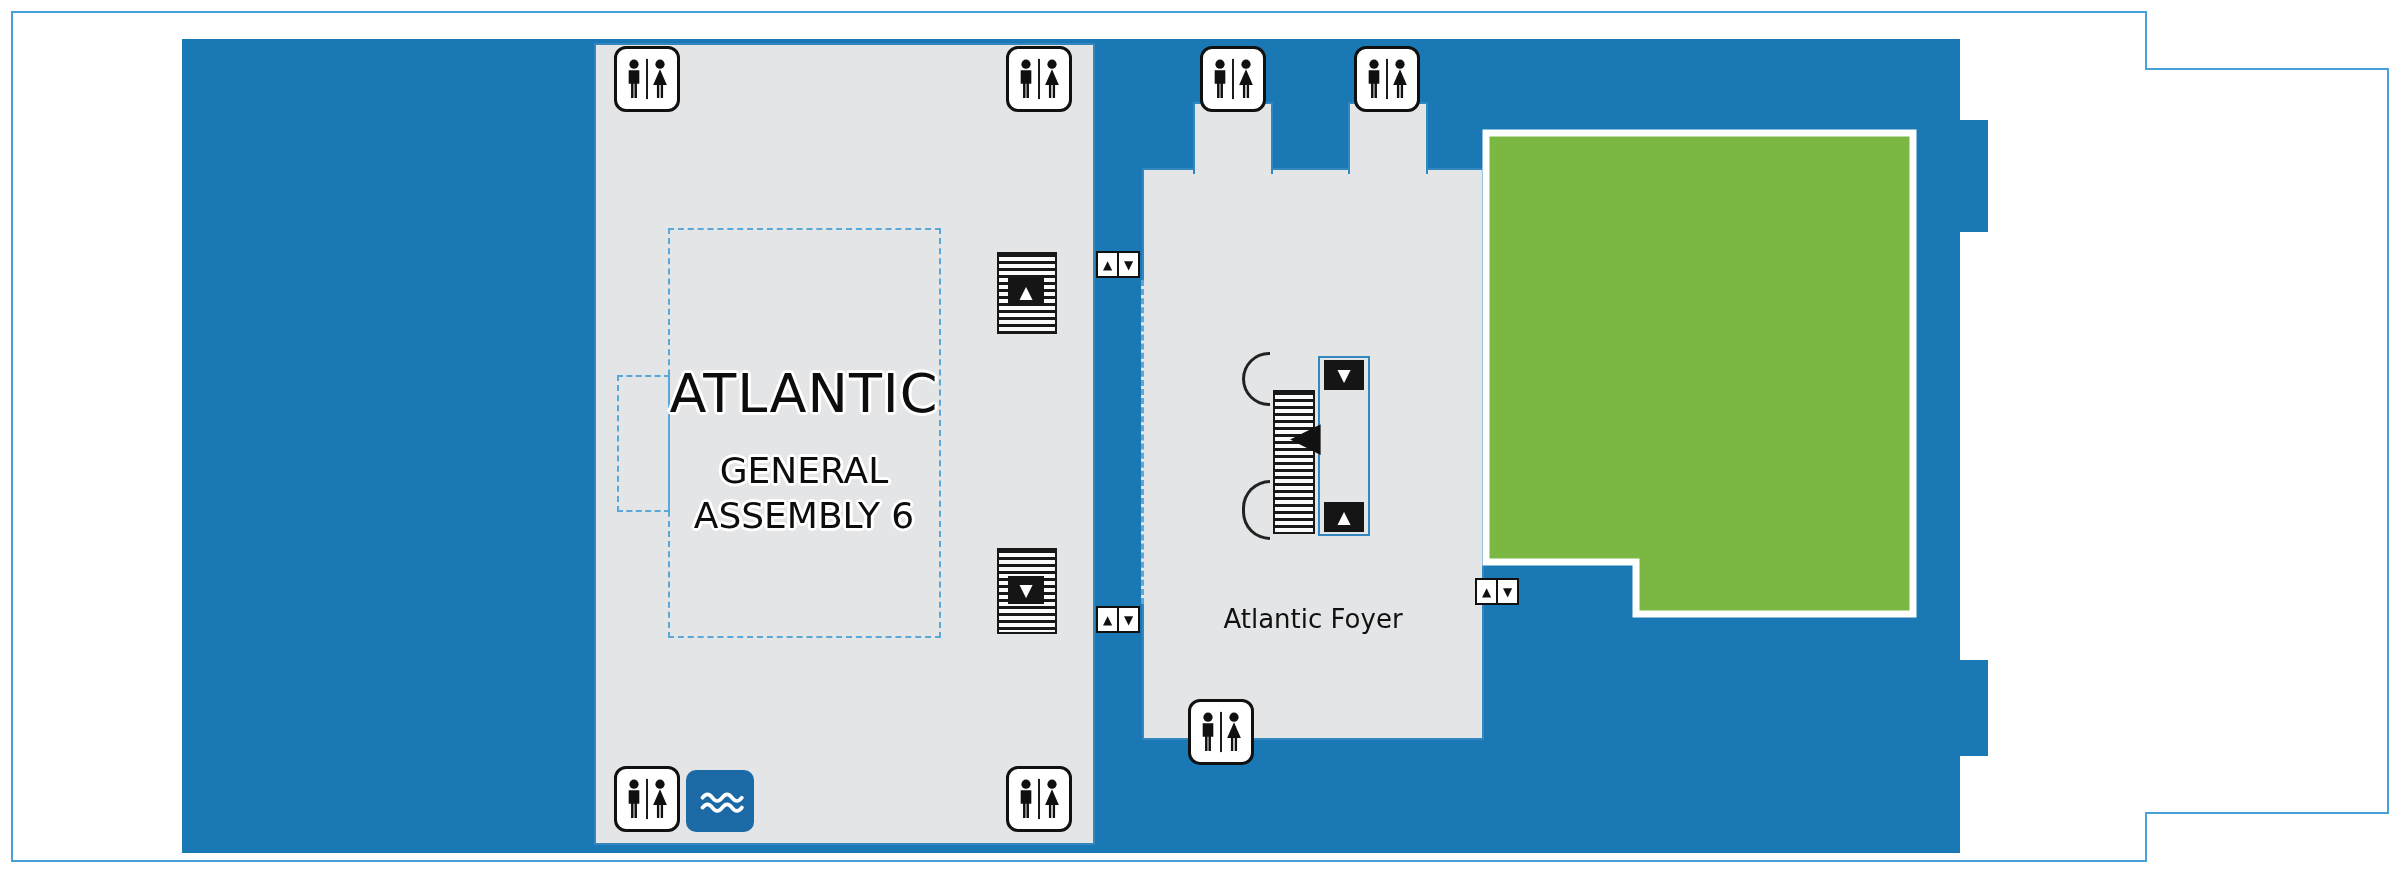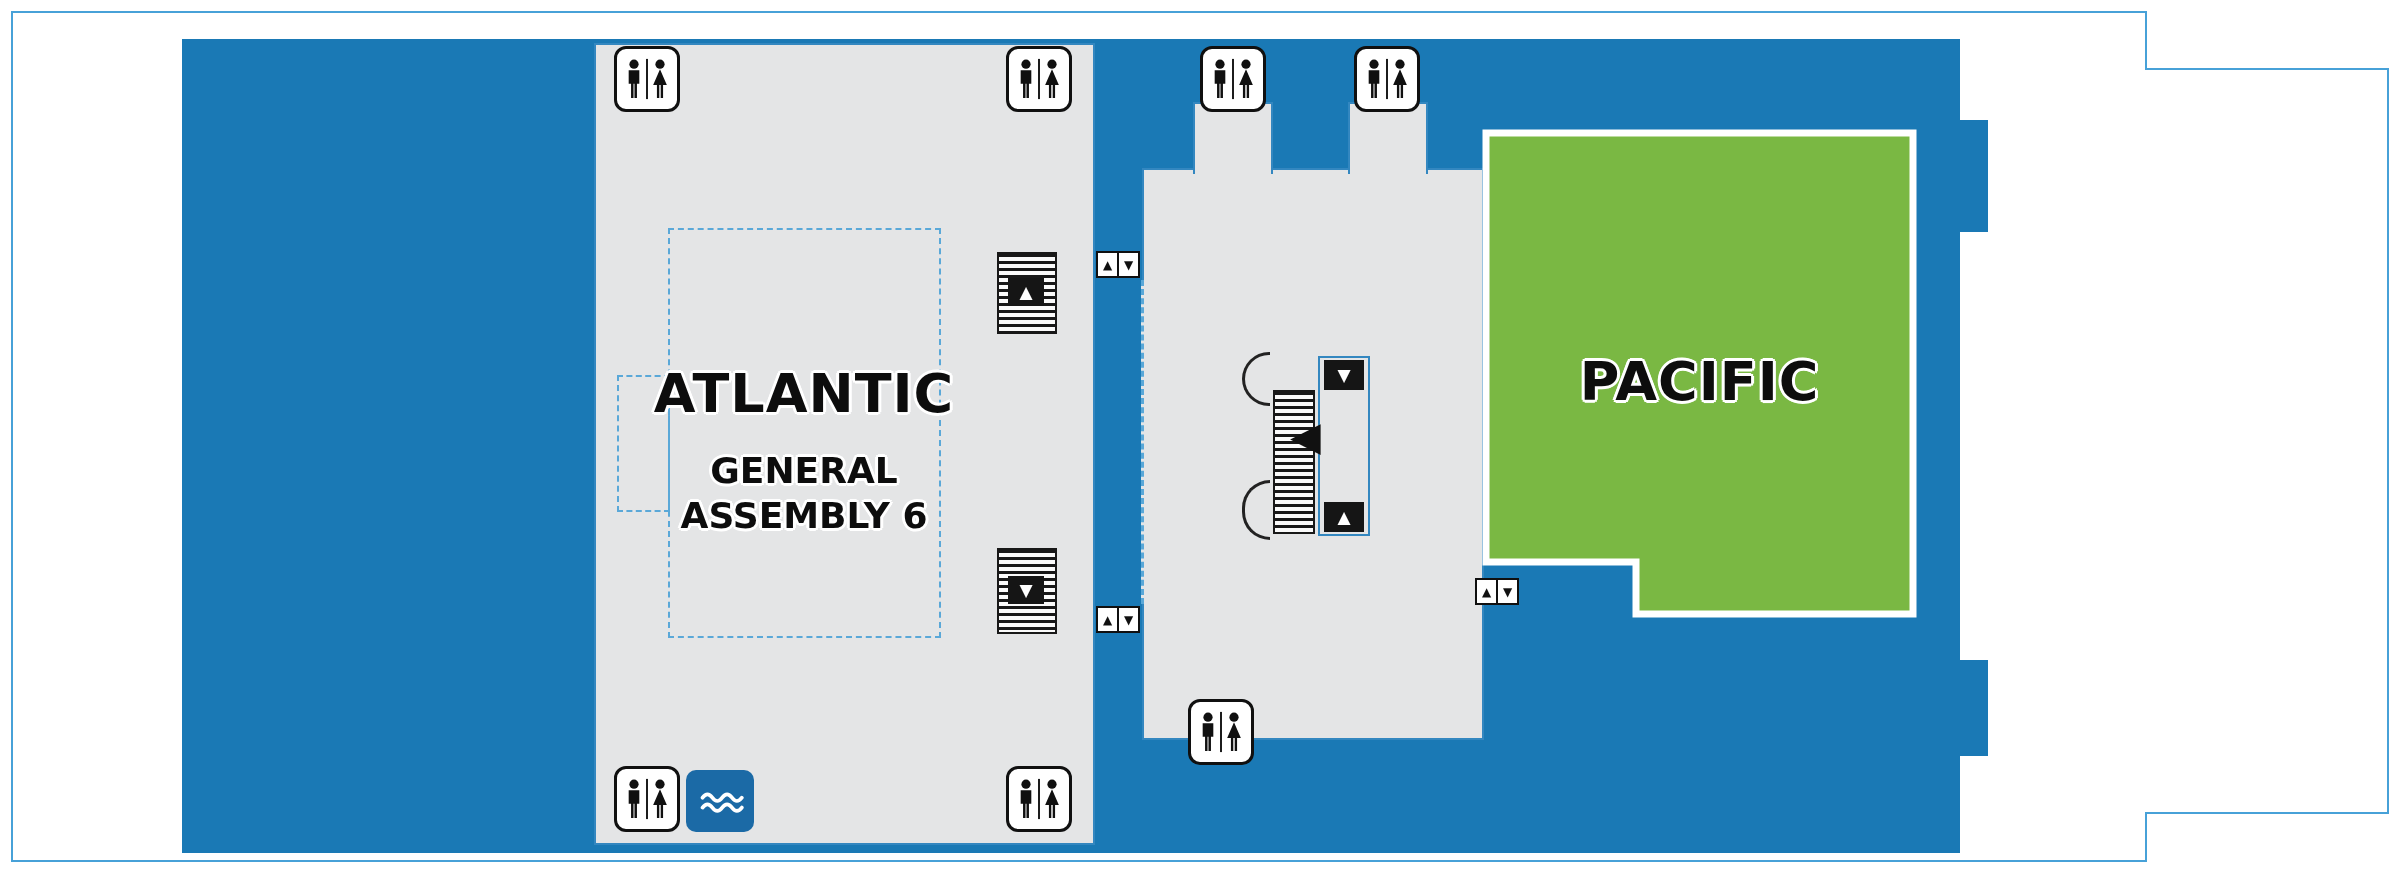--- a/index.html
+++ b/index.html
@@ -15,21 +15,21 @@
   .wave { width:68px; height:62px; background:#1b6aa6; border-radius:10px;
           display:flex; align-items:center; justify-content:center; z-index:6; }
   .wave svg { width:48px; height:40px; }
   .elev-pair { display:flex; z-index:6; }
   .elev { width:23px; height:27px; background:#fff; border:2px solid #101010;
           display:flex; align-items:center; justify-content:center; font-size:12px; line-height:1; color:#101010; }
   .elev + .elev { margin-left:-2px; }
   .esc { background:repeating-linear-gradient(180deg,#181818 0 3px,#fafafa 3px 7px); border:2px solid #181818; }
   .arrbox { position:absolute; background:#151515; color:#fff; display:flex; align-items:center;
             justify-content:center; font-size:17px; line-height:1; }
-  .halo { font-weight:bold; color:#0d0d0d; text-align:center;
+  .halo { font-weight:normal; color:#0d0d0d; text-align:center;
           text-shadow:3px 0 0 #fff,-3px 0 0 #fff,0 3px 0 #fff,0 -3px 0 #fff,
                       2px 2px 0 #fff,-2px 2px 0 #fff,2px -2px 0 #fff,-2px -2px 0 #fff; }
   .title-lg { font-size:54px; letter-spacing:1px; }
   .subtitle { font-size:36px; line-height:1.25; }
   .foyer-label { font-size:26px; color:#111; text-align:center; }
   .arc { border:3px solid #222; border-right:none; border-radius:30px 0 0 30px; }
   .stem { background:#e4e5e6; border:2px solid #3387c0; border-bottom:none; z-index:2; }
   .left-tri { color:#111; font-size:40px; line-height:1; z-index:5; }
 </style>
 </head>
@@ -61,20 +61,21 @@
   <div class="abs esc" style="left:997px;top:548px;width:60px;height:86px;">
     <div class="arrbox" style="left:9px;top:26px;width:36px;height:28px;">▼</div>
   </div>
 
   <div class="abs room" style="left:1142px;top:168px;width:342px;height:572px;"></div>
   <div class="abs stem" style="left:1193px;top:102px;width:80px;height:72px;"></div>
   <div class="abs stem" style="left:1348px;top:102px;width:80px;height:72px;"></div>
 
   <div class="abs" style="left:1141px;top:280px;width:4px;height:324px;background:#e4e5e6;border-left:3px dashed #5aa8d8;"></div>
 
+  <div class="abs foyer-label" style="left:1142px;top:604px;width:342px;">Atlantic Foyer</div>
 
   <div class="abs" style="left:1240px;top:350px;width:150px;height:200px;">
     <div class="abs arc" style="left:2px;top:2px;width:28px;height:54px;"></div>
     <div class="abs arc" style="left:2px;top:130px;width:28px;height:60px;"></div>
     <div class="abs" style="left:78px;top:6px;width:52px;height:180px;background:#e4e5e6;border:2px solid #3387c0;"></div>
     <div class="abs esc" style="left:33px;top:40px;width:42px;height:144px;"></div>
     <div class="arrbox" style="left:84px;top:10px;width:40px;height:30px;">▼</div>
     <div class="arrbox" style="left:84px;top:152px;width:40px;height:30px;">▲</div>
     <div class="abs left-tri" style="left:50px;top:66px;">◀</div>
   </div>
@@ -88,21 +89,20 @@
     <div class="elev">▼</div>
   </div>
   <div class="abs elev-pair" style="left:1475px;top:578px;">
     <div class="elev">▲</div>
     <div class="elev">▼</div>
   </div>
 
   <svg class="abs" style="left:1480px;top:127px;" width="440" height="500">
     <polygon points="6,6 433,6 433,487 156,487 156,435 6,435" fill="#7ab843" stroke="#ffffff" stroke-width="7"></polygon>
   </svg>
-  <div class="abs halo title-lg" style="left:1486px;top:350px;width:427px;">PACIFIC</div>
 
   <div class="abs restroom" style="left:614px;top:46px;">
   <svg viewBox="0 0 44 44" aria-hidden="true">
     <rect x="21.2" y="5" width="1.6" height="34" fill="#101010"></rect>
     <circle cx="11" cy="9.5" r="3.9" fill="#101010"></circle>
     <path fill="#101010" d="M6.5 14.5 h9 v11.5 h-2 v12 h-2.1 v-12 h-0.8 v12 h-2.1 v-12 h-2 z"></path>
     <circle cx="33" cy="9.5" r="3.9" fill="#101010"></circle>
     <path fill="#101010" d="M33 13.8 l5.8 13.2 h-3.2 v11 h-2 v-11 h-1.2 v11 h-2 v-11 h-3.2 z"></path>
   </svg>
 </div>

